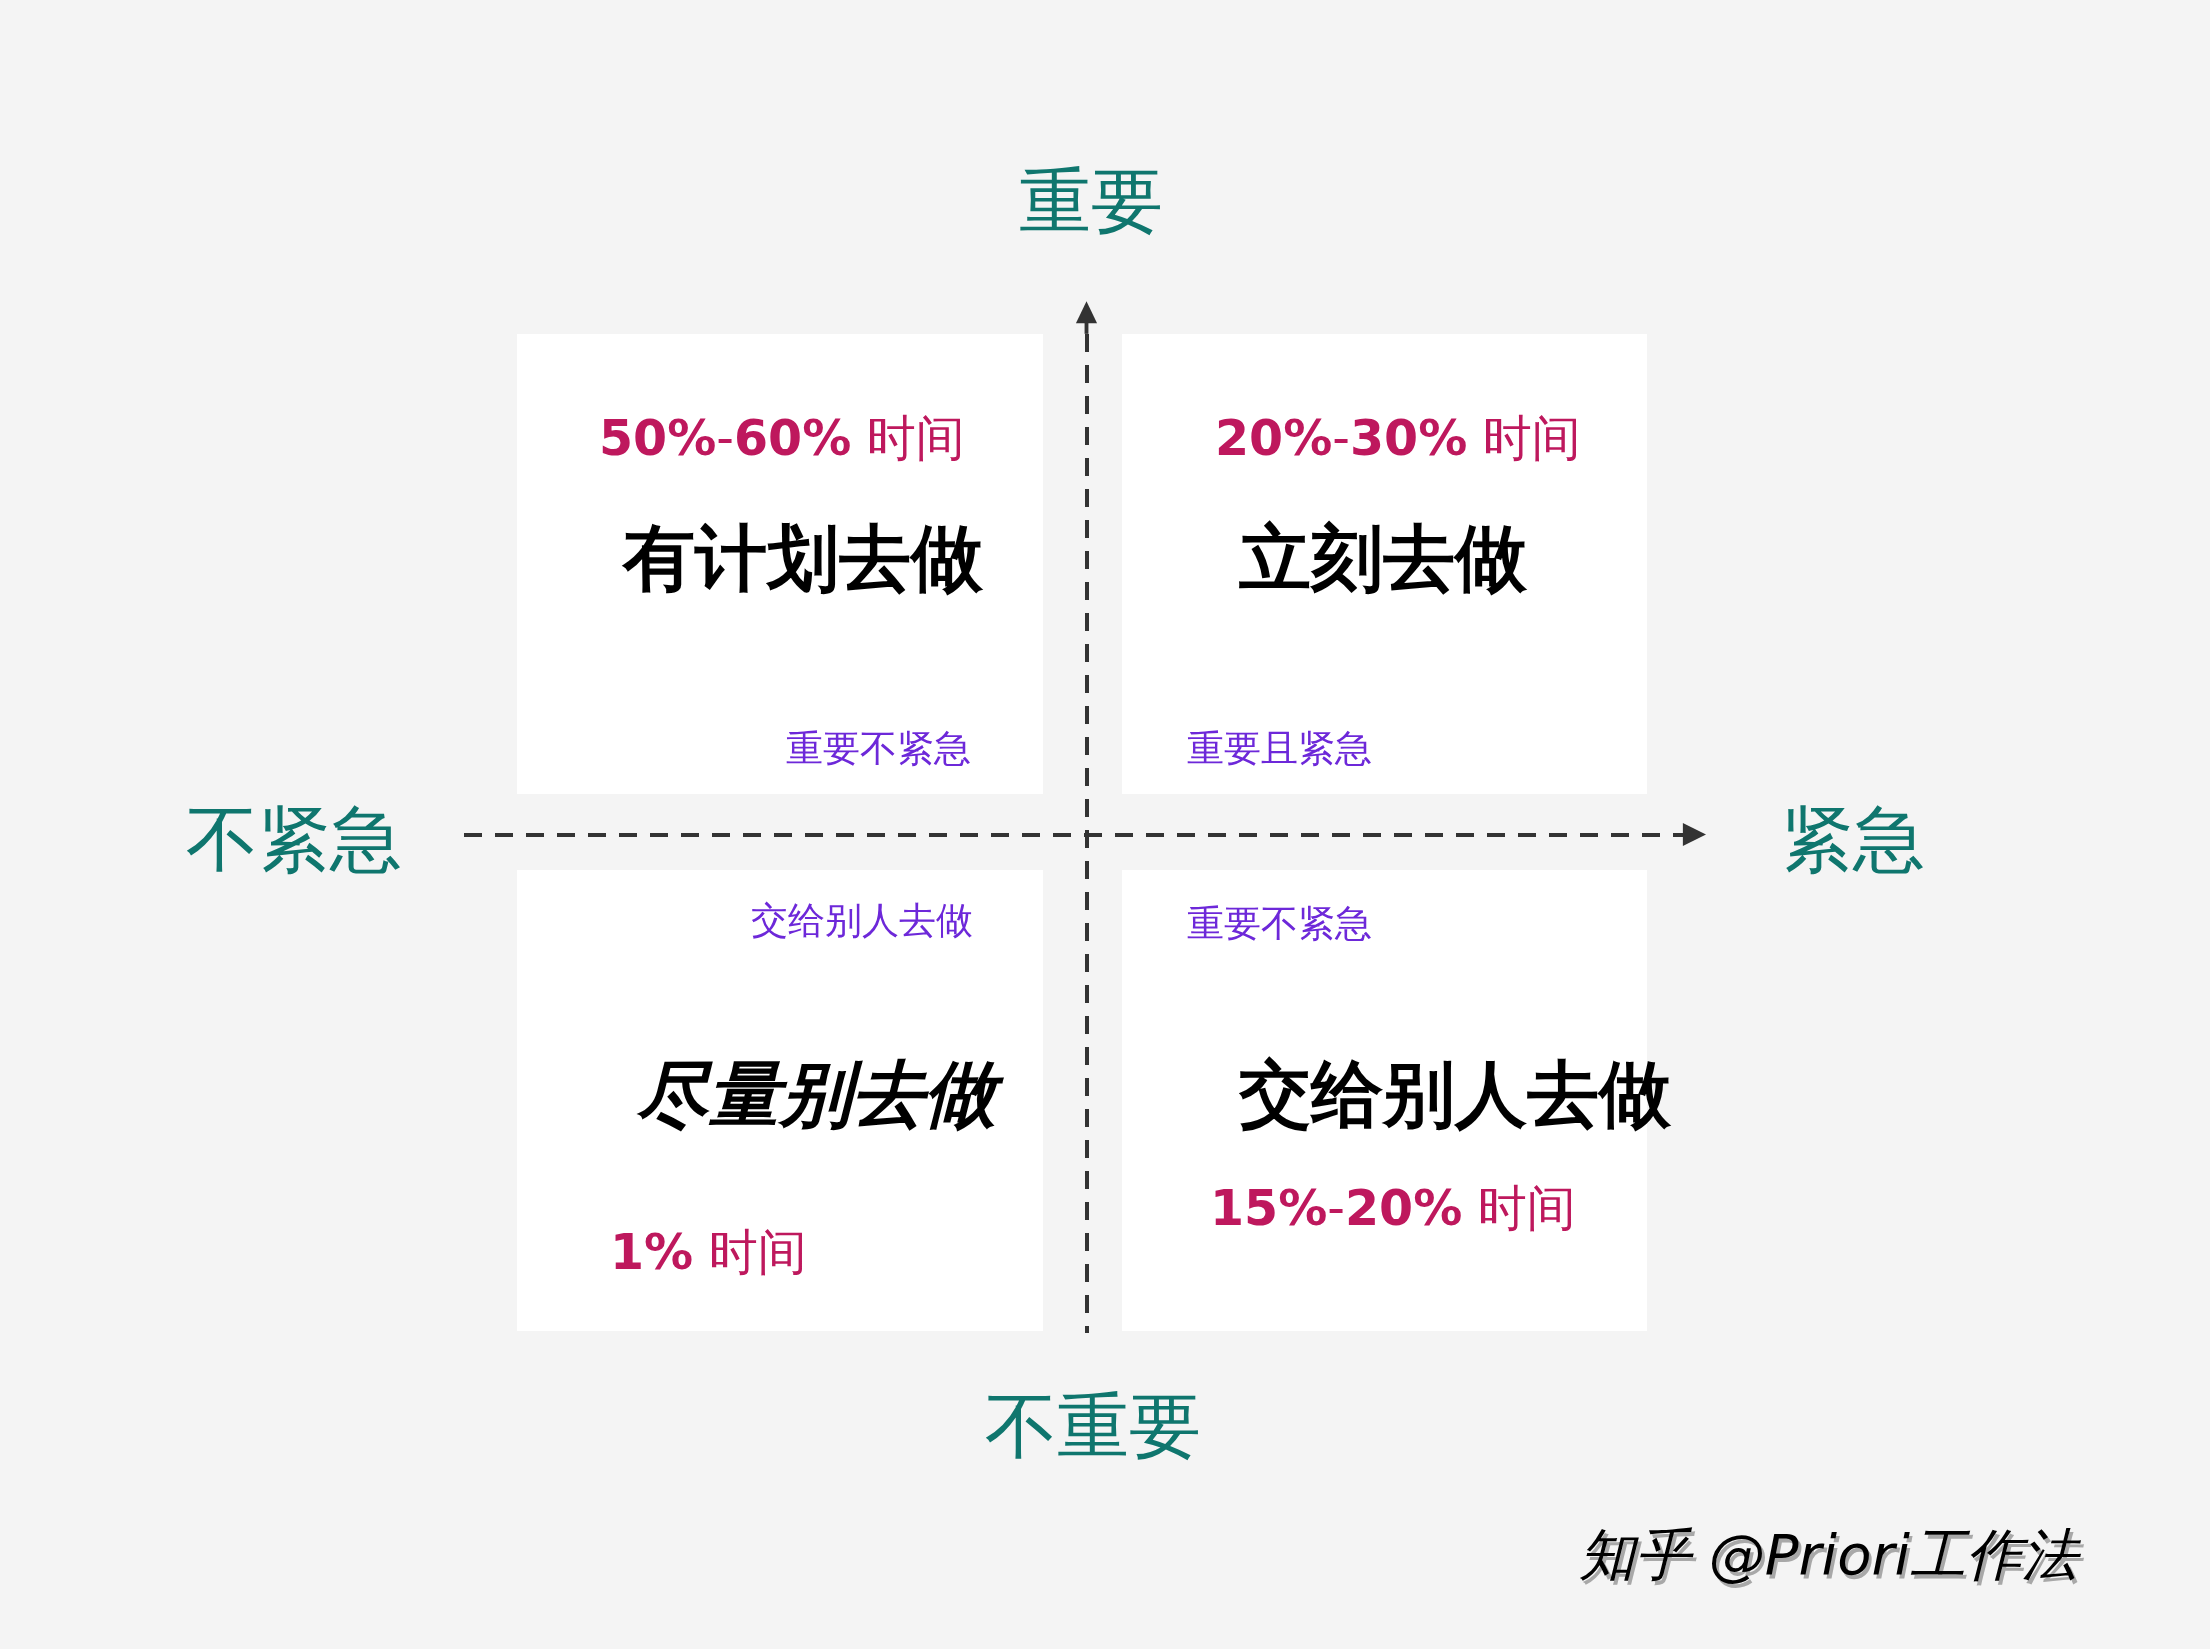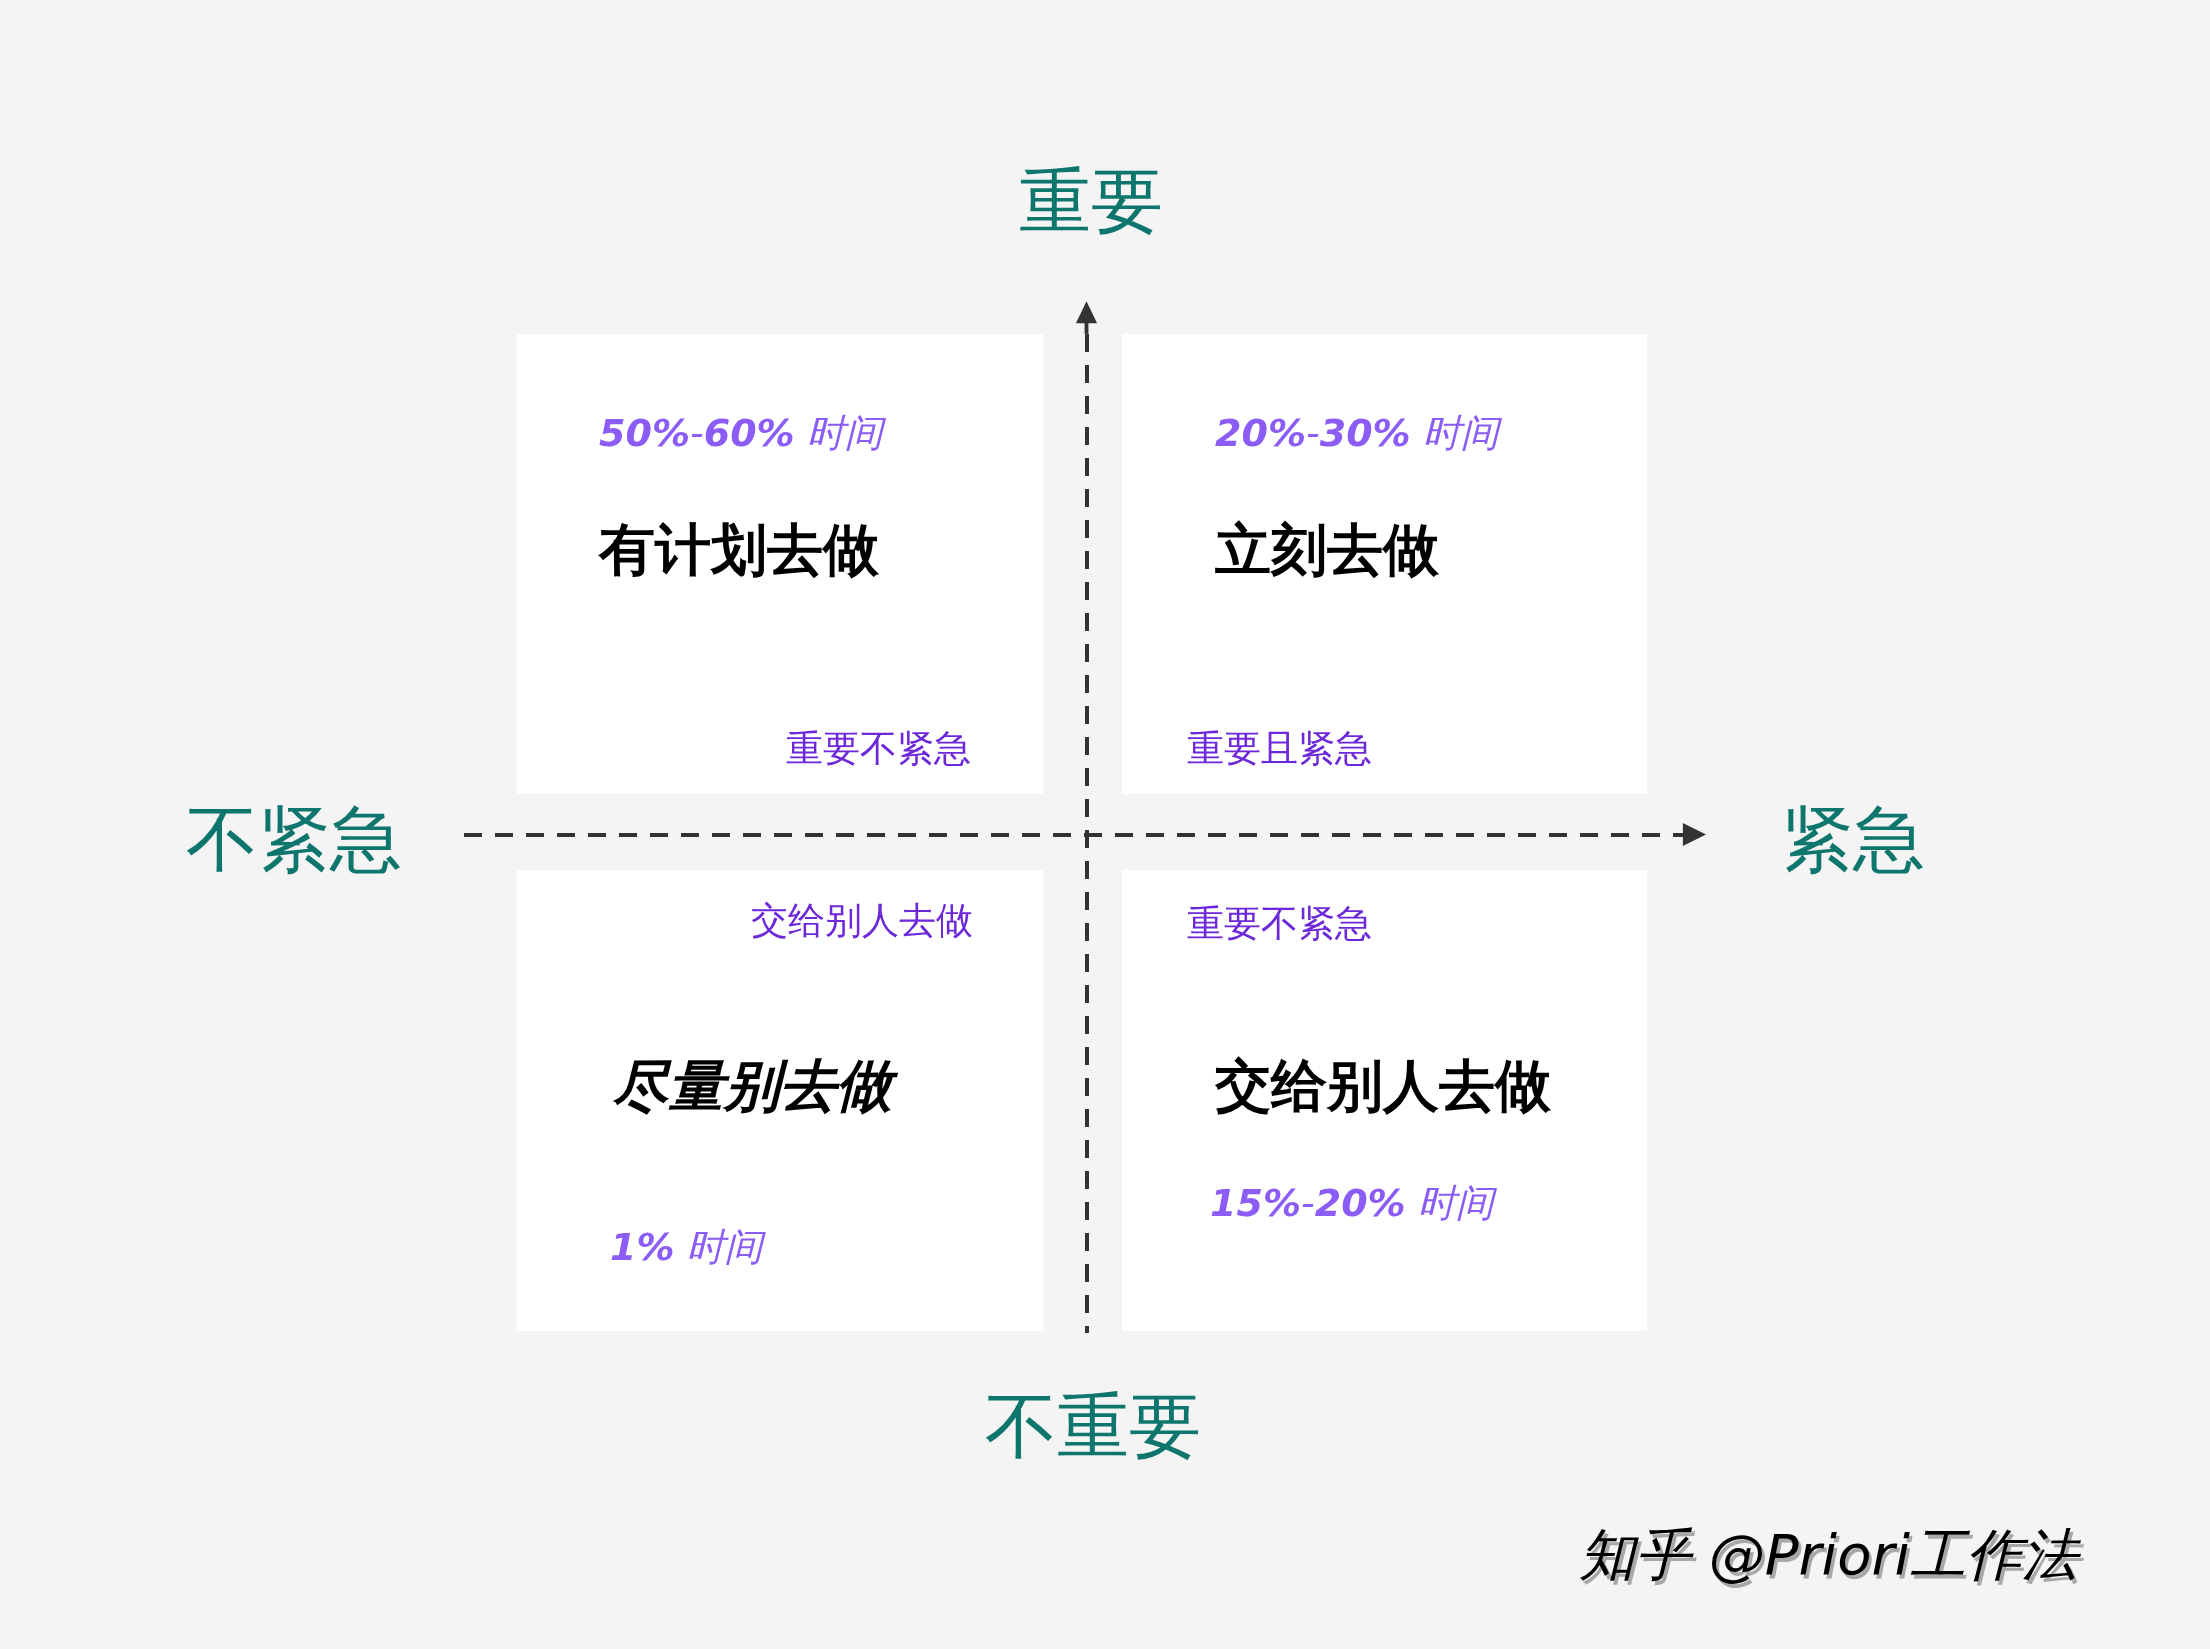--- a/index.html
+++ b/index.html
@@ -4,23 +4,23 @@
 <style>
   html, body { margin:0; padding:0; }
   body {
     width:2211px; height:1650px; position:relative; overflow:hidden;
     background:#f4f4f4;
     font-family:"DejaVu Sans","Liberation Sans",sans-serif;
   }
   .abs { position:absolute; white-space:nowrap; }
   .card { position:absolute; background:#ffffff; }
   .axis-label { color:#0f766e; font-size:72px; line-height:1; }
-  .pct { color:#8b5cf6; font-size:38px; line-height:1;font-style:italic; }
+  .pct { color:#be185d; font-size:49px; line-height:1; }
   .pct b { font-weight:bold; }
-  .title { color:#000000; font-size:56px; font-weight:bold; line-height:1; }
+  .title { color:#000000; font-size:72px; font-weight:bold; line-height:1;margin-left:24px; }
   .tag { color:#6d28d9; font-size:37px; line-height:1; }
   .vdash {
     position:absolute; width:3.9px;
     background:repeating-linear-gradient(to bottom, #333 0 18.4px, transparent 18.4px 31px);
   }
   .hdash {
     position:absolute; height:3.9px;
     background:repeating-linear-gradient(to right, #333 0 18.4px, transparent 18.4px 31px);
   }
   .watermark {

